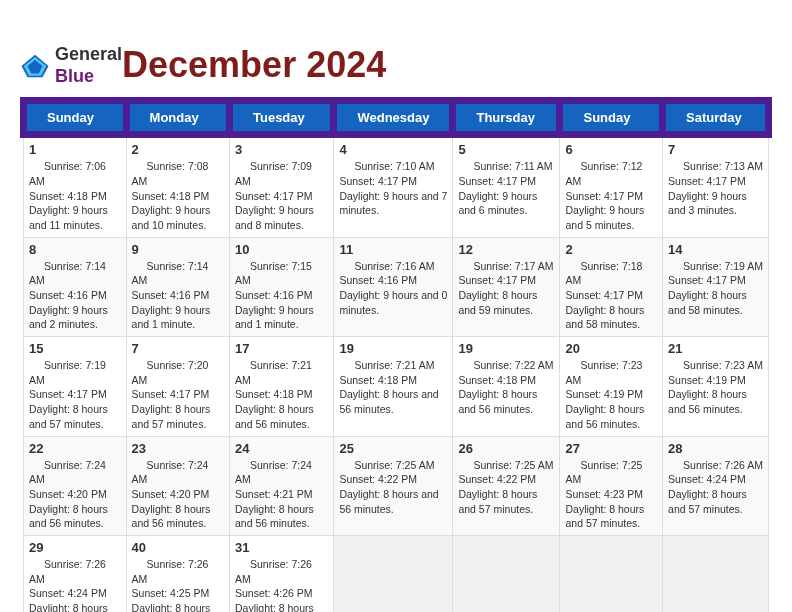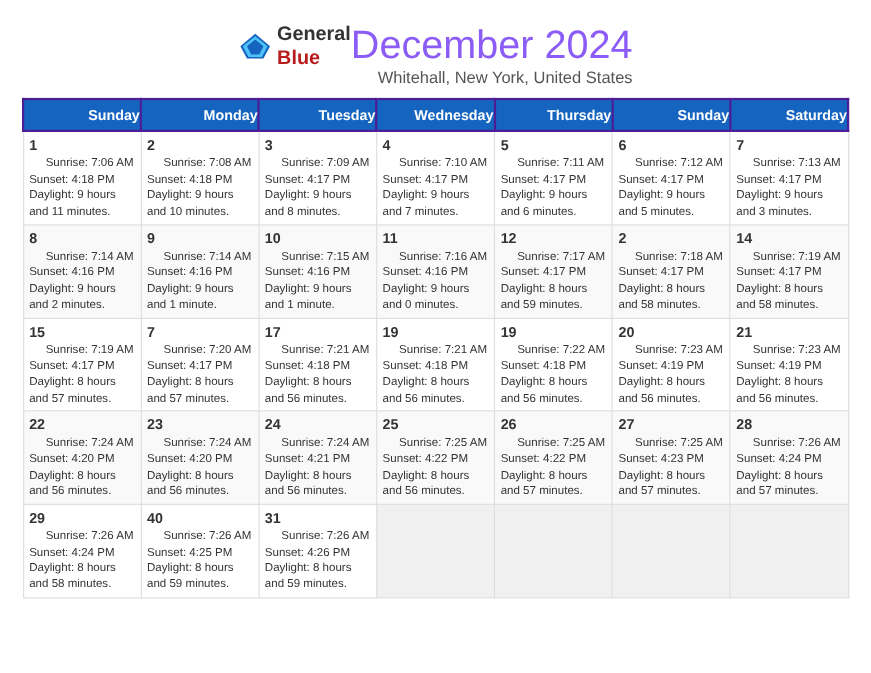--- a/index.html
+++ b/index.html
@@ -5,65 +5,66 @@
     * { box-sizing: border-box; margin: 0; padding: 0; }
     body {
       font-family: Arial, sans-serif;
       background: #fff;
       width: 792px;
       min-height: 612px;
       padding: 20px;
     }
     .header {
       display: flex;
-      justify-content: center;
+      justify-content: flex-start;
       align-items: flex-start;
       margin-bottom: 10px;
+      margin-top: 24px;
     }
     .logo {
       display: flex;
       align-items: center;
     }
     .logo-text {
       font-size: 18px;
       font-weight: bold;
       line-height: 1.2;
     }
     .logo-text .general { color: #333; }
-    .logo-text .blue { color: #b91c1c; }
+    .logo-text .blue { color: #701a75; }
     .logo-icon {
       width: 30px;
       height: 30px;
       margin-right: 5px;
     }
     .title-area {
       text-align: right;
     }
     .month-title {
       font-size: 36px;
-      font-weight: normal;
-      color: #8b5cf6;
+      font-weight: bold;
+      color: #7f1d1d;
     }
     .location {
       font-size: 15px;
       color: #555;
     }
     table {
       width: 100%;
       border-collapse: collapse;
       font-size: 11px;
     }
     thead tr th {
       background-color: #1565c0;
       color: #fff;
-      padding: 6px 0;
-      text-align: right;
+      padding: 6px 20px;
+      text-align: left;
       font-size: 13px;
       font-weight: bold;
-      border: 2px solid #4c1d95;
+      border: 7px solid #4c1d95;
     }
     tbody tr td {
       vertical-align: top;
       padding: 4px 5px;
       border: 1px solid #ddd;
       min-height: 70px;
       height: 80px;
       width: 108px;
       background: #fff;
       color: #333;
@@ -97,21 +98,20 @@
       <polygon points="20,8 35,20 28,33 12,33 5,20" fill="#4fc3f7"></polygon>
       <polygon points="20,12 30,20 25,30 15,30 10,20" fill="#1565c0"></polygon>
     </svg>
     <div class="logo-text">
       <div class="general">General</div>
       <div class="blue">Blue</div>
     </div>
   </div>
   <div class="title-area">
     <div class="month-title">December 2024</div>
-    <div class="location">Whitehall, New York, United States</div>
   </div>
 </div>
 
 <table>
   <thead>
     <tr>
     <th>Sunday</th>
         <th>Monday</th>
         <th>Tuesday</th>
         <th>Wednesday</th>

